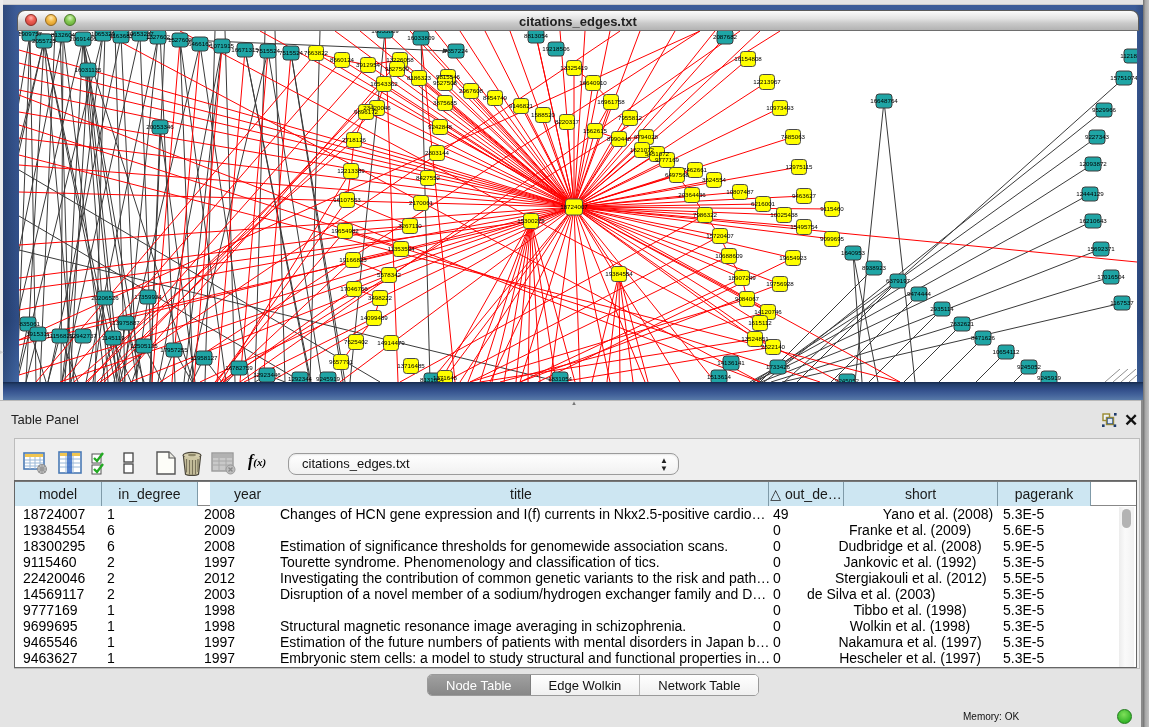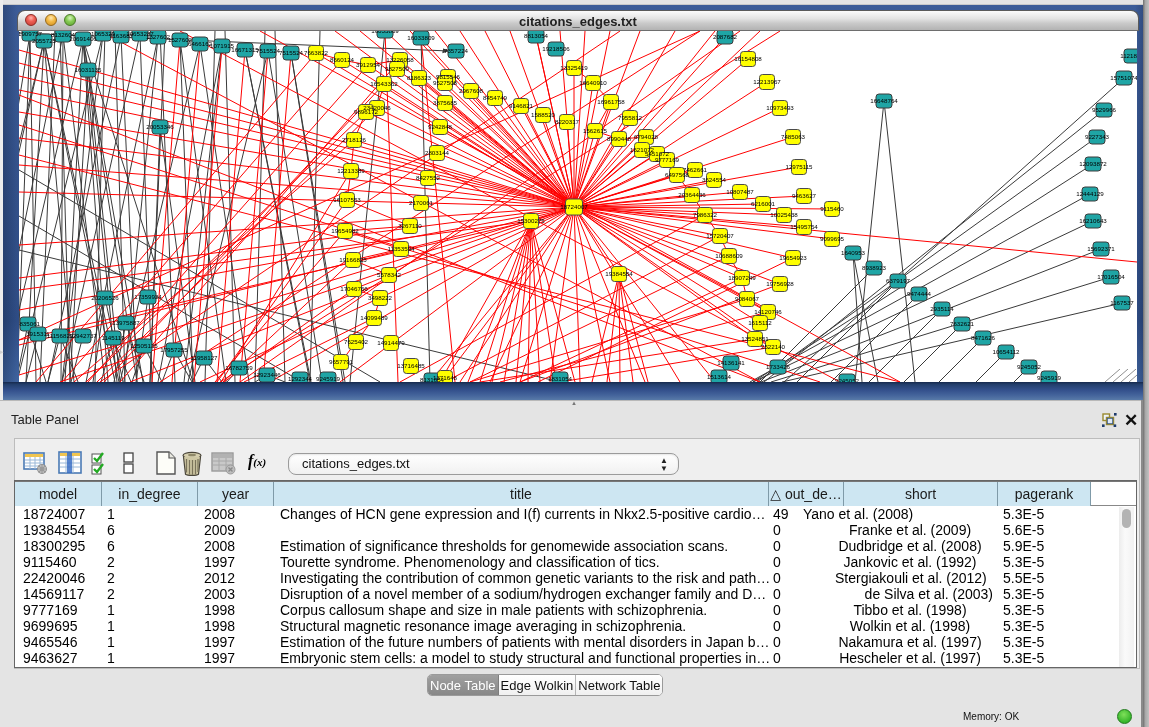--- a/index.html
+++ b/index.html
@@ -31,21 +31,21 @@
 #combo .stepper { position:absolute; right:10px; top:3px; font-size:8px; color:#222; line-height:7.5px; }
 #thead { position:absolute; left:15px; top:481px; width:1121px; height:25px; background:#fff; border-top:1px solid #777; border-bottom:1px solid #888; }
 .th { position:absolute; top:0; height:24px; background:#cde6f2; border-right:1px solid #7f9aa8; font-size:14px; color:#1a1a1a; text-align:center; line-height:24px; }
 #tbody { position:absolute; left:15px; top:506px; width:1121px; height:161px; background:#fff; overflow:hidden; }
 .tr { position:absolute; left:0; width:1121px; height:16px; }
 .tr span { position:absolute; top:0; font-size:14px; color:#000; white-space:nowrap; line-height:16px; }
 #tblborder { position:absolute; left:14px; top:480px; width:1123px; height:188px; border:1px solid #666; pointer-events:none; }
 #sbar { position:absolute; left:1119px; top:507px; width:15px; height:160px; background:linear-gradient(90deg,#ececec,#fafafa 40%,#f2f2f2); }
 #sthumb { position:absolute; left:1122px; top:509px; width:9px; height:19px; background:#b3b3b3; border-radius:5px; }
 #tabs { position:absolute; left:427px; top:674px; height:22px; display:flex; border:1px solid #9a9a9a; border-radius:5px; overflow:hidden; background:#fff; }
-.tab { font-size:13px; line-height:21px; padding:0 2px; color:#111; background:linear-gradient(180deg,#ffffff,#f0f0f0); border-right:1px solid #b5b5b5; }
+.tab { font-size:13px; line-height:21px; padding:0 18px; color:#111; background:linear-gradient(180deg,#ffffff,#f0f0f0); border-right:1px solid #b5b5b5; }
 .tab.sel { background:linear-gradient(180deg,#a0a0a0,#878787); color:#fff; border-right:1px solid #7e7e7e; }
 #mem { position:absolute; left:963px; width:150px; top:711px; font-size:10px; color:#111; }
 #memdot { position:absolute; left:1117px; top:709px; width:15px; height:15px; border-radius:50%; background:radial-gradient(circle at 45% 35%,#7fe05a,#36b52a 70%); border:1.5px solid #1f7a1a; }
 #rightstrip { position:absolute; left:1143px; top:0; width:6px; height:727px; background:linear-gradient(90deg,#6f6f6f,#a8a8a8 40%,#c2c2c2); }
 #rightstrip2 { position:absolute; left:1141px; top:400px; width:2px; height:327px; background:#8a8a8a; }
 #topstrip { position:absolute; left:0; top:0; width:1149px; height:5px; background:#e4e4e4; border-bottom:1px solid #c9c9c9; }
 #leftstrip { position:absolute; left:0; top:0; width:3px; height:400px; background:#ededed; }
 #lefttick { position:absolute; left:0px; top:348px; font-size:7px; color:#cfcfcf; }
 </style></head>
 <body>
@@ -723,34 +723,34 @@
             <circle cx="19.5" cy="19.5" r="4.5" fill="#bdbdbd" stroke="#999"></circle>
             <path d="M17.5 17.5l4 4M21.5 17.5l-4 4" stroke="#8a8a8a" stroke-width="1.4"></path>
           </svg></div>
       <div class="ticon" style="left:233px;top:13px;font-size:16px;font-style:italic;font-family:'Liberation Serif',serif;font-weight:bold">f<span style="font-size:11px">(x)</span></div>
       <div id="combo">citations_edges.txt<span class="stepper">▲<br>▼</span></div>
     </div>
   </div>
   <div id="thead">
      <div class="th" style="left:0;width:87px">model</div>
      <div class="th" style="left:87px;width:96px">in_degree</div>
-     <div class="th" style="left:183px;width:76px">year</div>
+     <div class="th" style="left:195px;width:76px">year</div>
      <div class="th" style="left:259px;width:495px">title</div>
      <div class="th" style="left:754px;width:75px">△ out_de…</div>
      <div class="th" style="left:829px;width:154px">short</div>
      <div class="th" style="left:983px;width:93px">pagerank</div>
   </div>
   <div id="tbody">
 <div class="tr" style="top:0px">
         <span style="left:8px">18724007</span>
         <span style="left:92px">1</span>
         <span style="left:189px">2008</span>
         <span style="left:265px;width:493px;overflow:hidden;text-overflow:ellipsis">Changes of HCN gene expression and I(f) currents in Nkx2.5-positive cardiomyoc…</span>
         <span style="left:758px">49</span>
-        <span style="left:788px;width:150px;">Yano et al. (2008)</span>
+        <span style="left:848px;width:150px;text-align:center">Yano et al. (2008)</span>
         <span style="left:988px">5.3E-5</span>
       </div>
 <div class="tr" style="top:16px">
         <span style="left:8px">19384554</span>
         <span style="left:92px">6</span>
         <span style="left:189px">2009</span>
         <span style="left:758px">0</span>
         <span style="left:820px;width:150px;text-align:center">Franke et al. (2009)</span>
         <span style="left:988px">5.6E-5</span>
       </div>
@@ -780,28 +780,27 @@
         <span style="left:758px">0</span>
         <span style="left:820px;width:150px;text-align:center">Stergiakouli et al. (2012)</span>
         <span style="left:988px">5.5E-5</span>
       </div>
 <div class="tr" style="top:80px">
         <span style="left:8px">14569117</span>
         <span style="left:92px">2</span>
         <span style="left:189px">2003</span>
         <span style="left:265px;width:493px;overflow:hidden;text-overflow:ellipsis">Disruption of a novel member of a sodium/hydrogen exchanger family and DOCK…</span>
         <span style="left:758px">0</span>
-        <span style="left:828px;width:150px;text-align:right">de Silva et al. (2003)</span>
+        <span style="left:792px;width:150px;text-align:left">de Silva et al. (2003)</span>
         <span style="left:988px">5.3E-5</span>
       </div>
 <div class="tr" style="top:96px">
         <span style="left:8px">9777169</span>
         <span style="left:92px">1</span>
         <span style="left:189px">1998</span>
-        <span style="left:265px;width:493px;overflow:hidden;text-overflow:ellipsis">Corpus callosum shape and size in male patients with schizophrenia.</span>
         <span style="left:758px">0</span>
         <span style="left:820px;width:150px;text-align:center">Tibbo et al. (1998)</span>
         <span style="left:988px">5.3E-5</span>
       </div>
 <div class="tr" style="top:112px">
         <span style="left:8px">9699695</span>
         <span style="left:92px">1</span>
         <span style="left:189px">1998</span>
         <span style="left:265px;width:493px;overflow:hidden;text-overflow:ellipsis">Structural magnetic resonance image averaging in schizophrenia.</span>
         <span style="left:758px">0</span>

